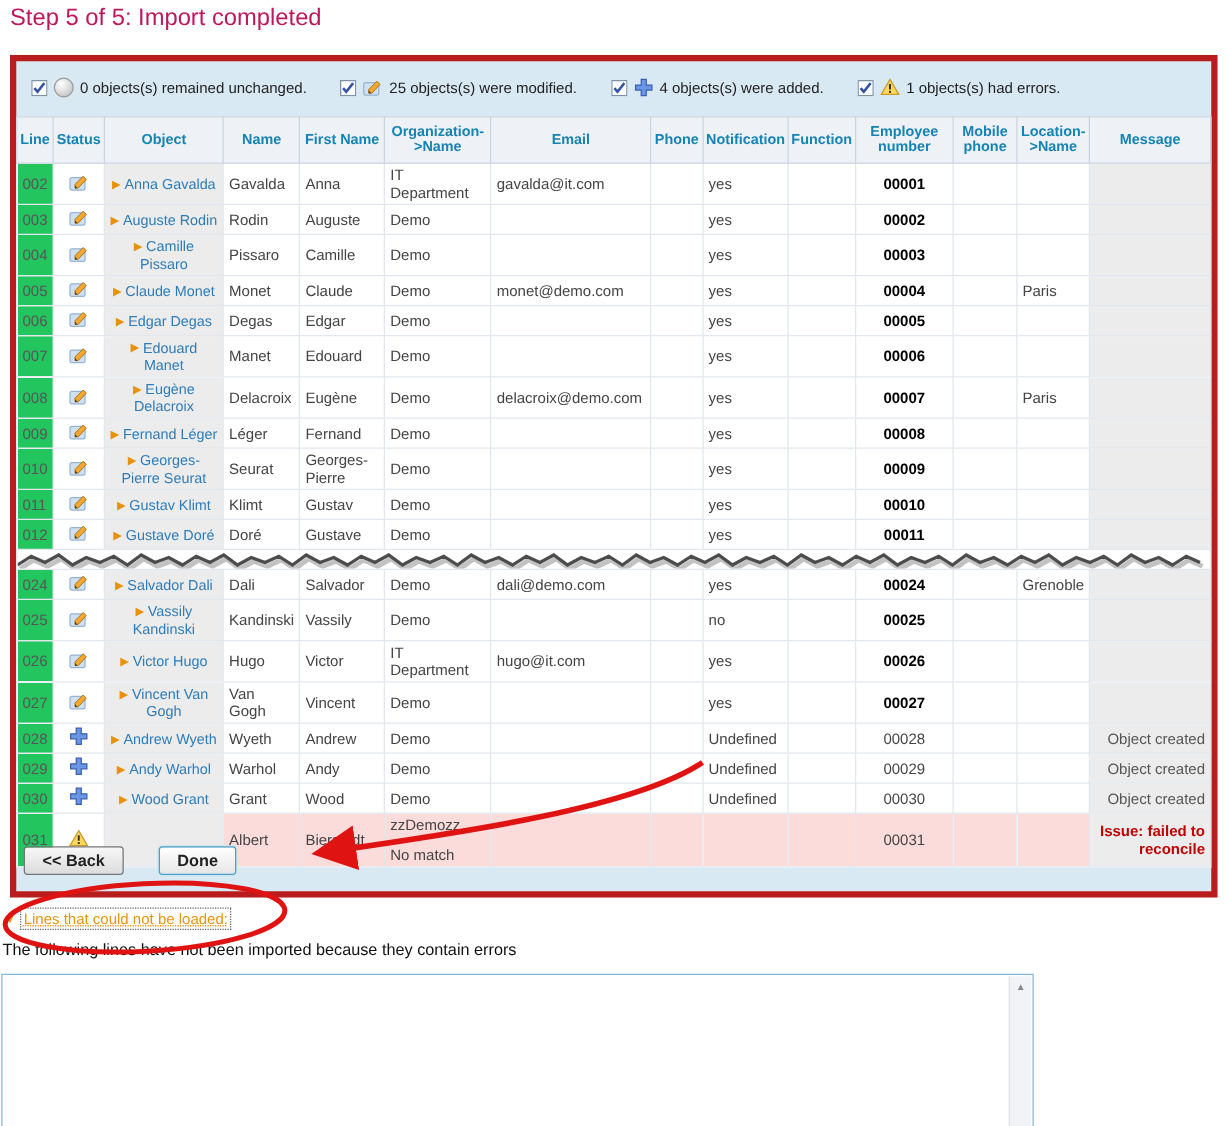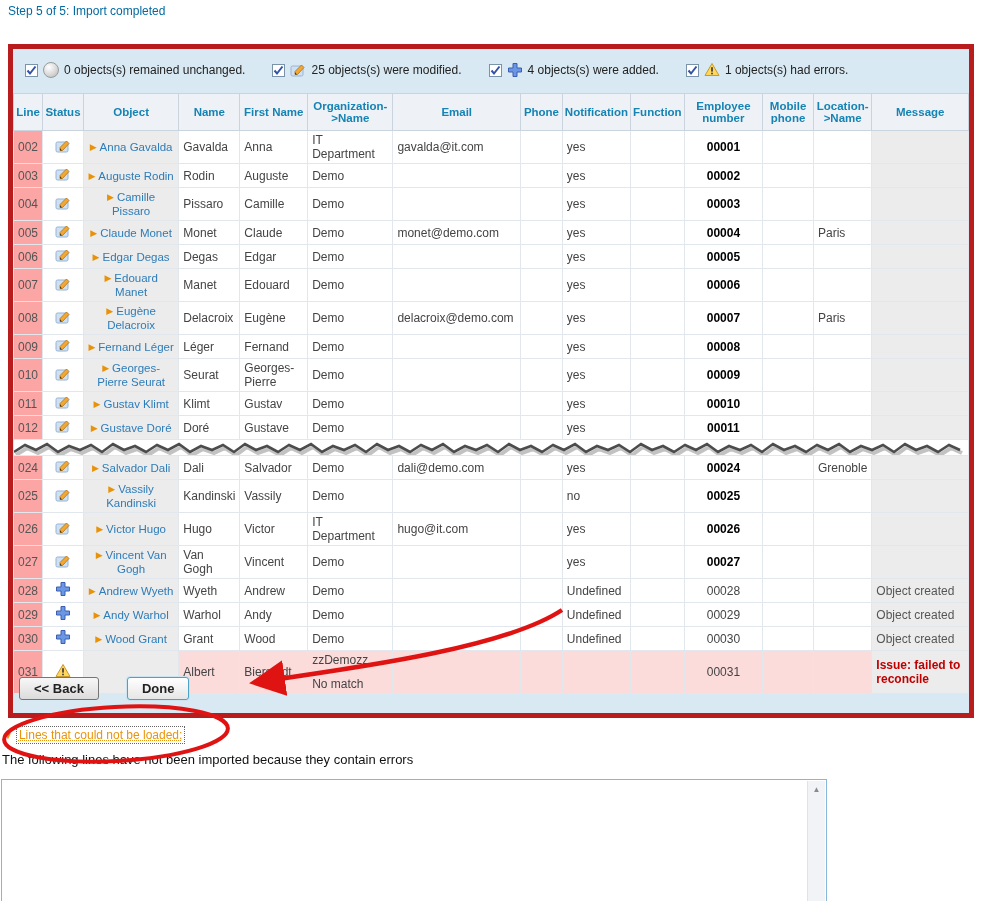--- a/index.html
+++ b/index.html
@@ -1,42 +1,42 @@
 <!DOCTYPE html>
 <html><head>
 <meta charset="utf-8">
 <style>
   html,body{margin:0;padding:0;background:#fff;}
   #page{position:relative;width:984px;height:901px;overflow:hidden;
         font-family:"Liberation Sans",sans-serif;color:#222;}
-  #page-title{position:absolute;left:8px;top:4px;font-size:12px;color:#0369a1;}
+  #page-title{position:absolute;left:8px;top:4px;font-size:19px;color:#be185d;}
 
   
   #panel{position:absolute;left:8px;top:44px;width:956px;height:664px;
          border:5px solid #b91c1c;background:#d9e9f3;}
   
   #summary{position:absolute;left:12px;top:13px;display:flex;align-items:center;gap:27px;
            font-size:12px;color:#222;white-space:nowrap;}
   .sum-item{display:flex;align-items:center;gap:5px;}
   .cbx{display:inline-flex;width:13px;height:13px;}
   .circle-ic{width:14px;height:14px;border-radius:50%;border:1px solid #9a9a9a;
              background:radial-gradient(circle at 35% 30%,#ffffff,#d9d9d9 55%,#b5b5b5);}
   .ic16{width:16px;height:16px;display:inline-block;}
 
   
   #result-table{position:absolute;left:0;top:44px;border-collapse:collapse;table-layout:fixed;
                 background:#fff;font-size:12px;color:#444;}
   #result-table th{background:#eef2f7;color:#1583b3;font-weight:bold;font-size:11.5px;
                    border:1px solid #c9d4df;padding:2px 2px;height:32px;text-align:center;margin-left:13px;}
   #result-table td{border:1px solid #e2e7ee;padding:2px 4px;height:19px;vertical-align:middle;
                    overflow:hidden;}
-  .c-line{background:#fca5a5;color:#555;padding-left:6px;}
+  .c-line{background:#22c55e;color:#555;padding-left:6px;}
   .c-status{text-align:center;}
   .c-object{background:#ececec;text-align:center;}
-  .c-msg{background:#ececec;color:#555;}
+  .c-msg{background:#ececec;color:#555;text-align:right;}
   .c-emp{text-align:center;}
   .row-modified .c-emp{font-weight:bold;color:#000;}
   .objlink{color:#2e7cb8;text-decoration:none;font-size:11.5px;cursor:pointer;}
   .bullet{color:#e8920a;font-size:9px;margin-right:3px;vertical-align:1px;}
   .ic{display:none;width:16px;height:16px;}
   .row-modified .ic-pencil{display:inline-block;}
   .row-added .ic-plus{display:inline-block;}
   .row-error .ic-warn{display:inline-block;}
   .row-error .c-name,.row-error .c-first,.row-error .c-org,.row-error .c-email,
   .row-error .c-phone,.row-error .c-notif,.row-error .c-func,.row-error .c-emp,

